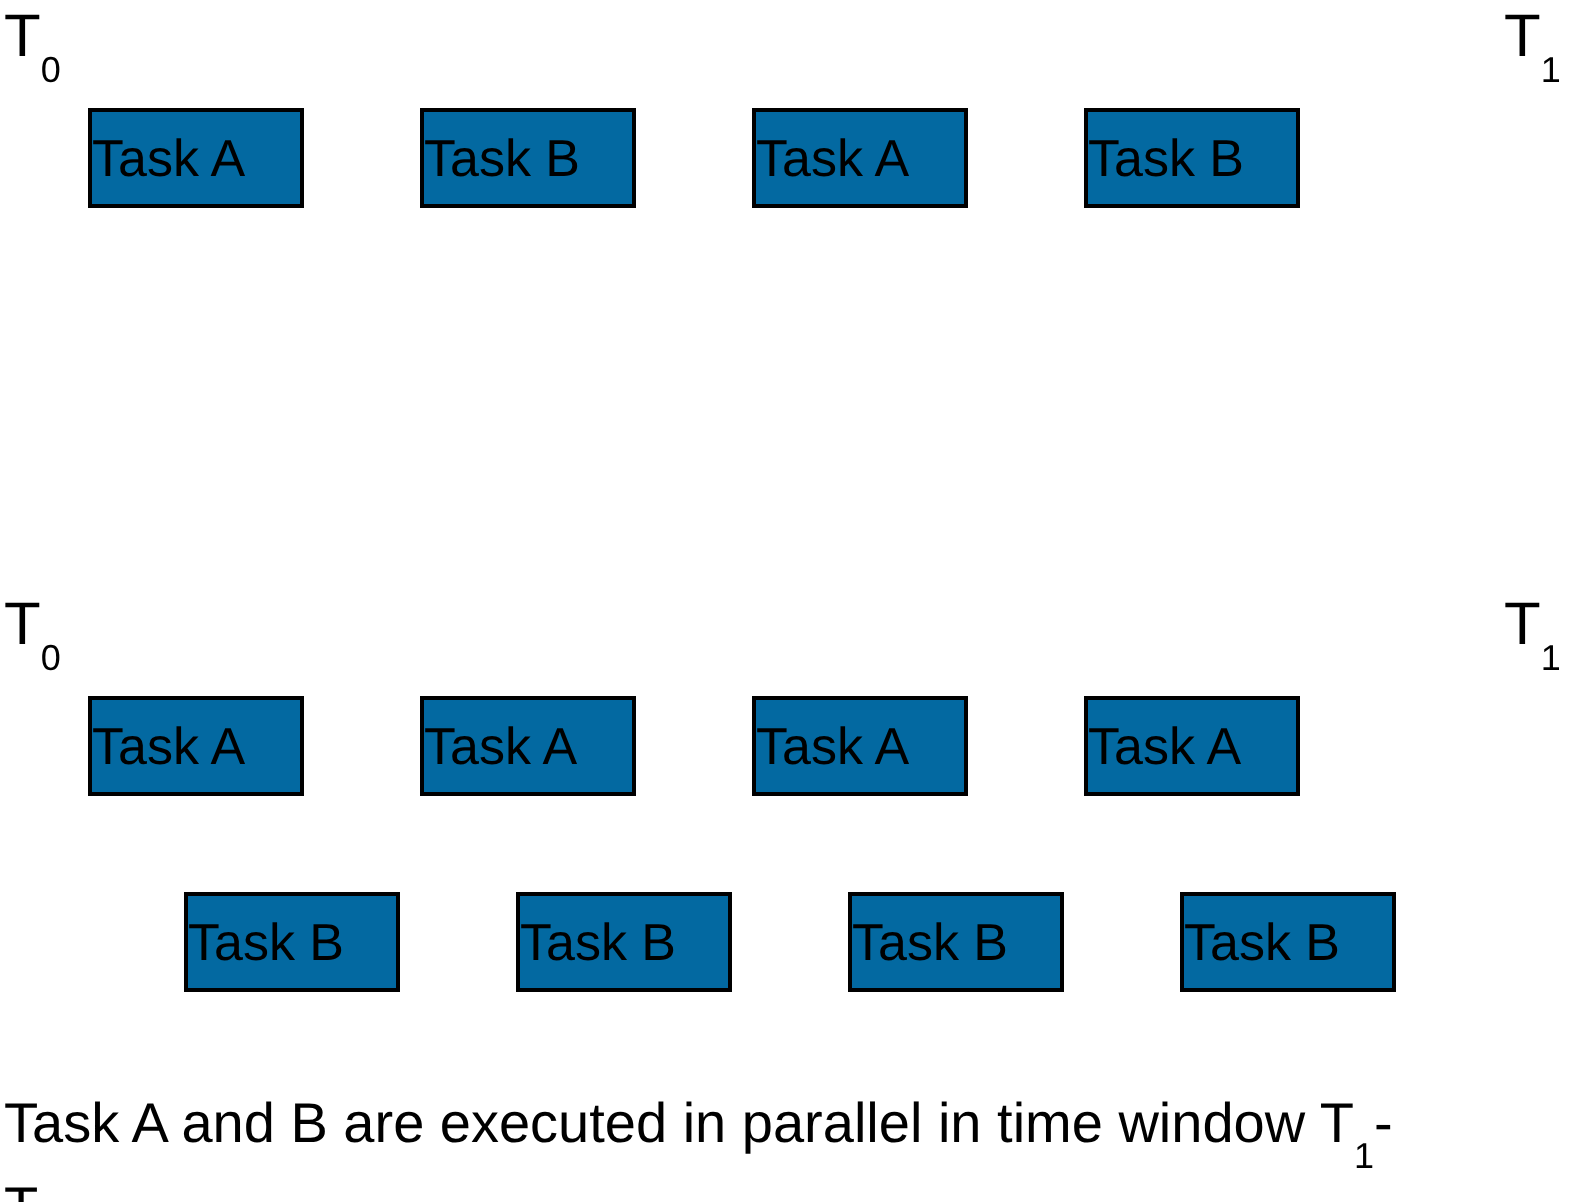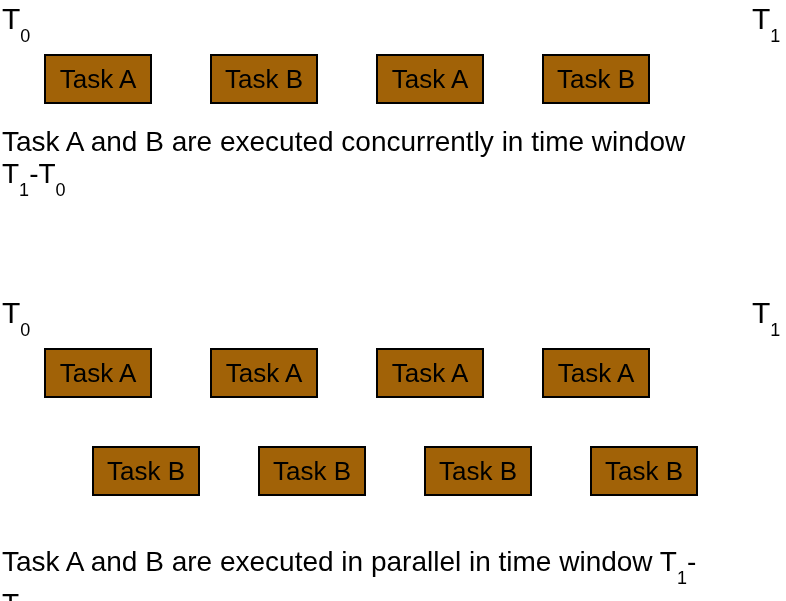--- a/index.html
+++ b/index.html
@@ -25,26 +25,25 @@
   .timelabel .sub {
     font-size: 18px;
     vertical-align: sub;
     position: relative;
     top: 6px;
   }
   .task {
     position: absolute;
     width: 108px;
     height: 50px;
-    background: #a16207;
+    background: #0369a1;
     border: 2px solid #000;
     box-sizing: border-box;
     display: flex;
     align-items: center;
-    justify-content: center;
     font-size: 26px;
   }
   .caption {
     position: absolute;
     font-size: 28px;
     line-height: 32px;
     letter-spacing: 0px;
   }
   .caption .sub {
     font-size: 18px;
@@ -71,23 +70,20 @@
   <div class="task" style="left:210px; top:54px;">
       <span>Task B</span>
     </div>
   <div class="task" style="left:376px; top:54px;">
       <span>Task A</span>
     </div>
   <div class="task" style="left:542px; top:54px;">
       <span>Task B</span>
     </div>
 
-  <div class="caption" style="left:2px; top:126px;">
-    <span>Task A and B are executed concurrently in time window T</span><span class="sub">1</span><span>-T</span><span class="sub">0</span>
-  </div>
 
   <div class="timelabel" style="left:2px; top:298px;">
     <span>T</span><span class="sub">0</span>
   </div>
   <div class="timelabel" style="left:752px; top:298px;">
     <span>T</span><span class="sub">1</span>
   </div>
 
   <div class="task" style="left:44px;  top:348px;">
       <span>Task A</span>

